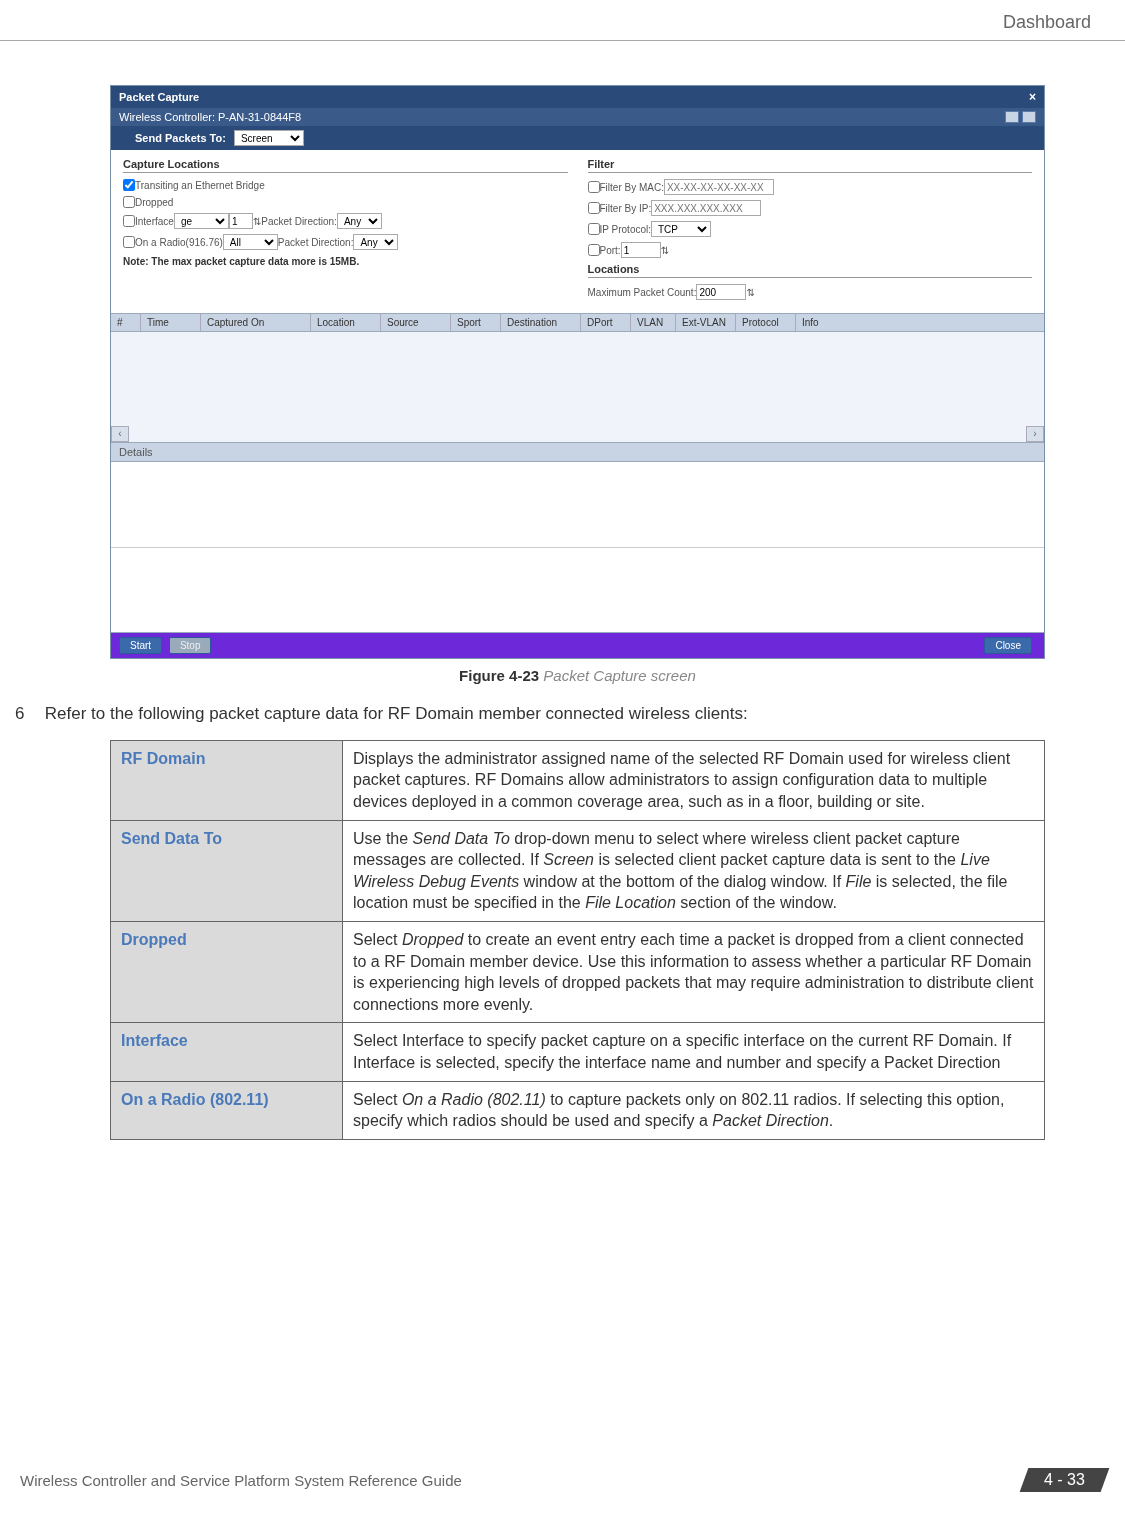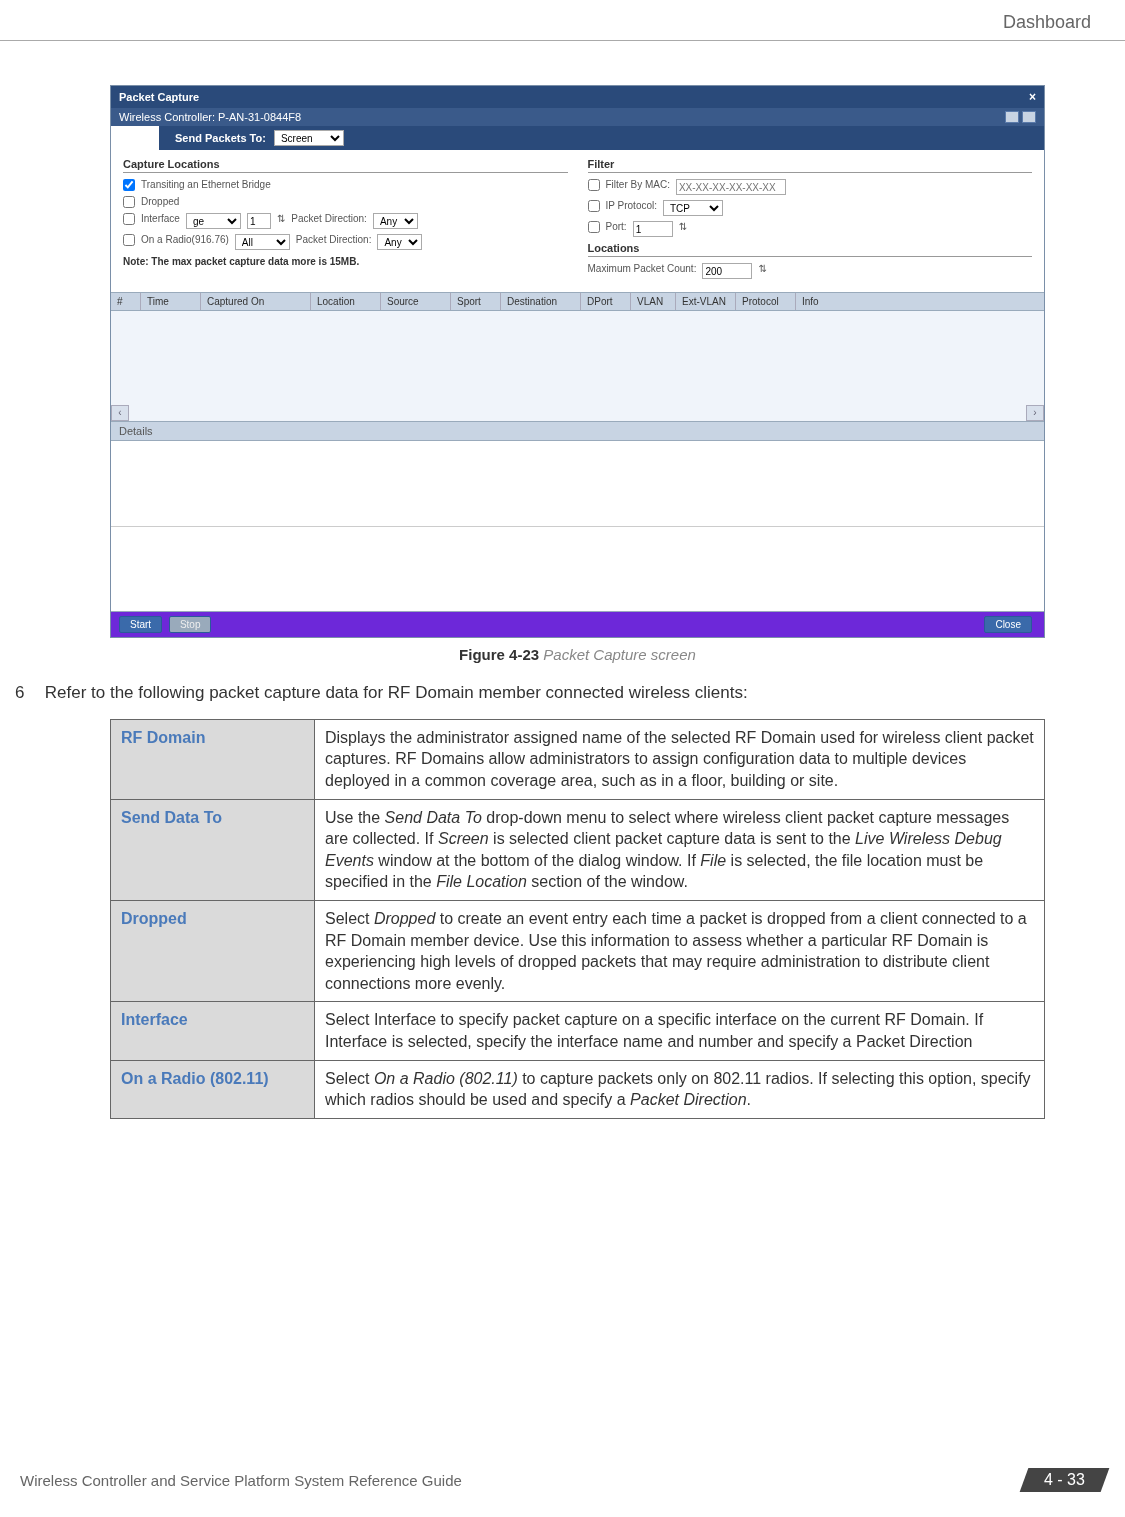--- a/index.html
+++ b/index.html
@@ -59,41 +59,40 @@
       font-size: 11px;
       display: flex;
       justify-content: space-between;
       align-items: center;
     }
     .mini-icons { display: flex; gap: 3px; }
     .mini-icon { width: 14px; height: 12px; background: #c8d4e3; border: 1px solid #5a7aaa; display: inline-block; }
     .ss-sendto {
       background: #2a4a7a;
       color: #fff;
-      padding: 4px 16px;
+      padding: 4px 24px;
       display: flex;
       align-items: center;
       gap: 8px;
       font-size: 11px;
       font-weight: bold;
-      margin-left: 48px;
     }
     .ss-sendto select {
       font-size: 10px;
       width: 70px;
     }
     .ss-options {
       display: flex;
       background: #fff;
       padding: 8px 12px;
       gap: 20px;
     }
     .ss-col { flex: 1; }
     .ss-fieldset-label { font-weight: bold; border-bottom: 1px solid #999; margin-bottom: 6px; padding-bottom: 2px; font-size: 11px; }
-    .ss-row { display: flex; align-items: flex-start; gap: 6px; margin-bottom: 5px; font-size: 10px; color: #555; }
+    .ss-row { display: flex; align-items: center; margin-bottom: 5px; font-size: 10px; color: #555; }
     .ss-row input[type="text"], .ss-row select { font-size: 10px; }
     .ss-row input[type="text"] { width: 90px; }
     .ss-note { font-size: 10px; font-weight: bold; color: #333; margin-top: 6px; }
     .ss-table-head {
       background: #c8d4e3;
       display: flex;
       border-top: 1px solid #9ab;
       border-bottom: 1px solid #9ab;
       font-size: 10px;
       color: #333;
@@ -148,21 +147,21 @@
     .def-table td {
       border: 1px solid #666;
       padding: 7px 10px;
       vertical-align: top;
       line-height: 1.35;
     }
     .def-table td.term {
       background: #dadada;
       color: #4a7aba;
       font-weight: bold;
-      width: 204px;
+      width: 232px;
     }
     .def-table td.desc { color: #333; }
     .def-table em { font-style: italic; }
     
     .page-footer {
       position: absolute;
       bottom: 25px;
       left: 20px;
       right: 20px;
       display: flex;
@@ -234,20 +233,25 @@
           <select style="width:45px"><option>Any</option></select>
         </div>
         <div class="ss-note">Note: The max packet capture data more is 15MB.</div>
       </div>
       <div class="ss-col">
         <div class="ss-fieldset-label">Filter</div>
         <div class="ss-row">
           <input type="checkbox" style="">
           <span>Filter By MAC:</span>
           <input type="text" style="width: 110px;" placeholder="XX-XX-XX-XX-XX-XX">
+        </div>
+        <div class="ss-row">
+          <input type="checkbox" style="">
+          <span>Filter By IP:</span>
+          <input type="text" style="width: 110px;" placeholder="XXX.XXX.XXX.XXX">
         </div>
         <div class="ss-row">
           <input type="checkbox" style="">
           <span>IP Protocol:</span>
           <select style="width:60px"><option>TCP</option></select>
         </div>
         <div class="ss-row">
           <input type="checkbox" style="">
           <span>Port:</span>
           <input type="text" style="width: 40px;" value="1">

